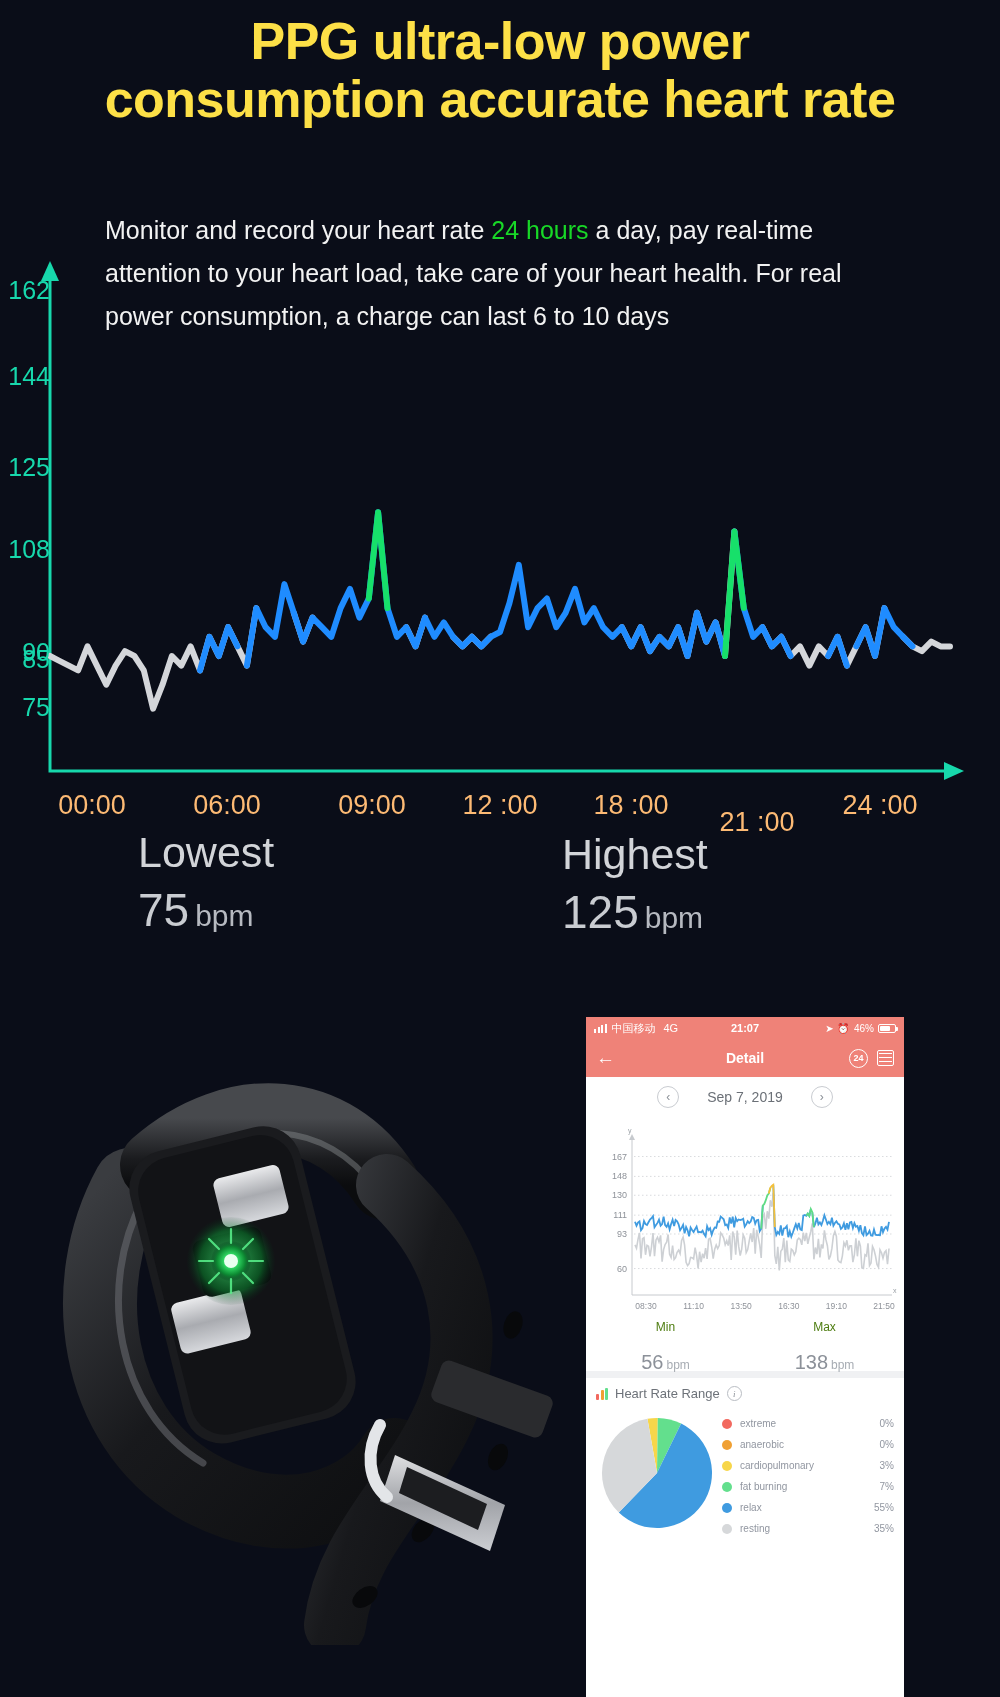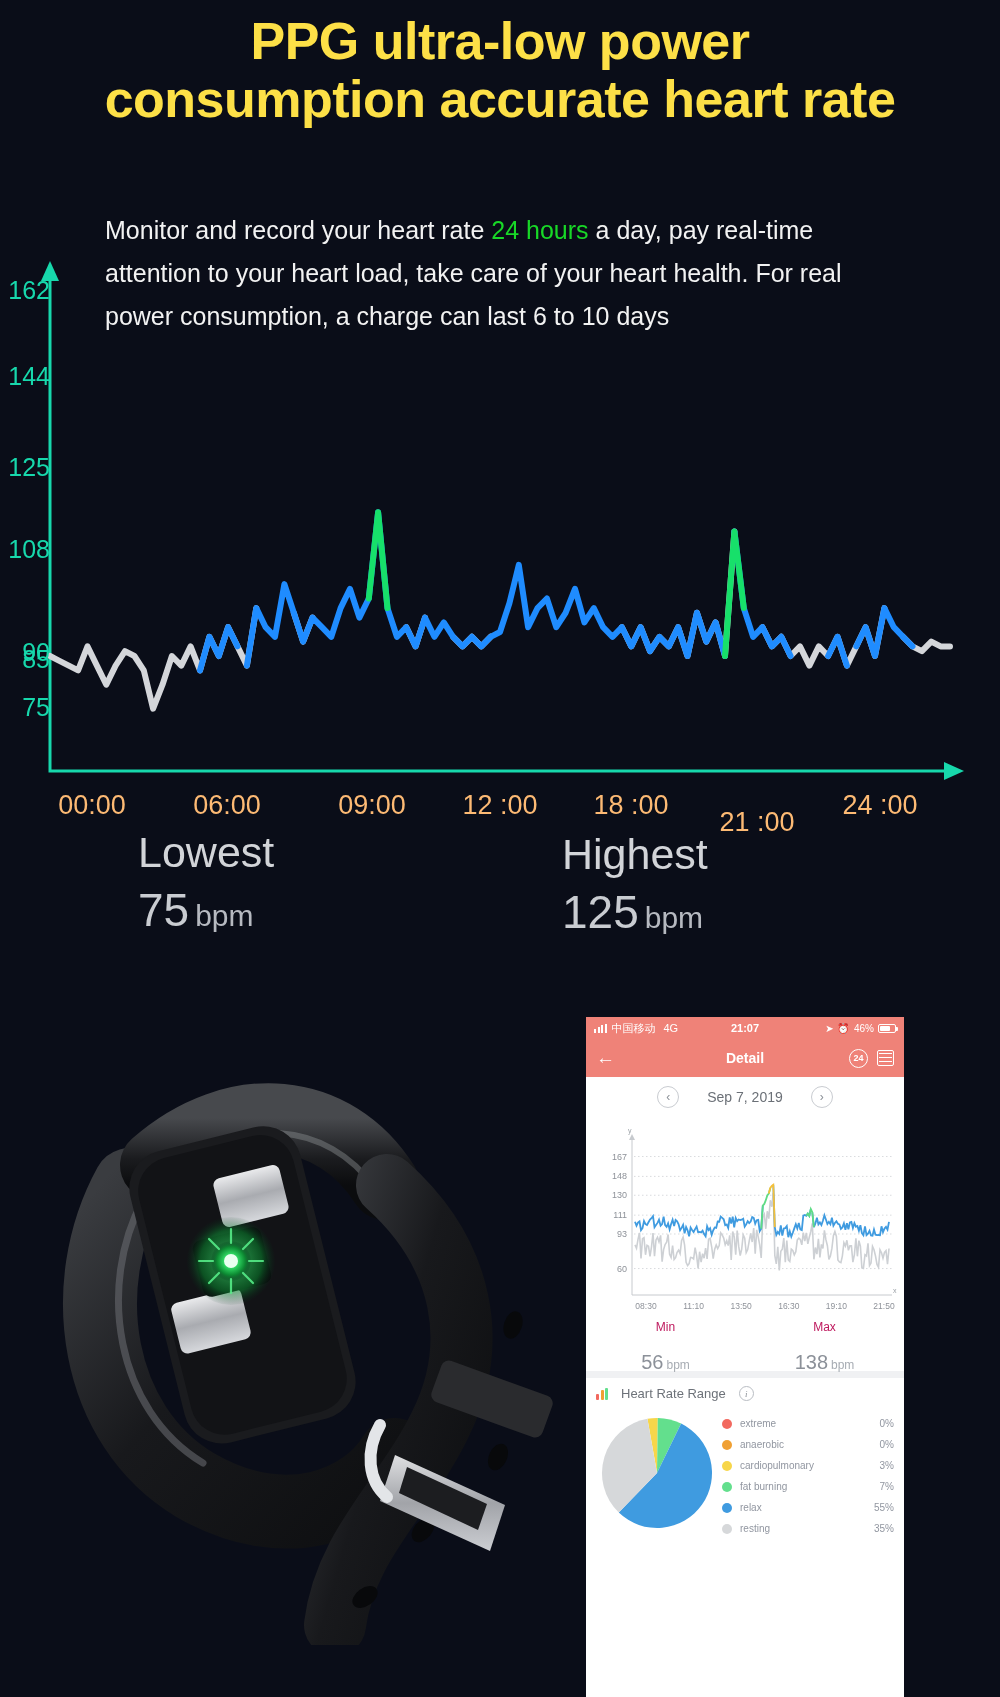--- a/index.html
+++ b/index.html
@@ -97,27 +97,27 @@
   .datebar .arrow {
     width:22px;height:22px;border:1.3px solid #c9ccd1;border-radius:50%;
     display:flex;align-items:center;justify-content:center;color:#8b9097;font-size:12px;
   }
   .datebar .dtext { font-size:14px; color:#6b7077; }
 
   .appchart { position:relative; height:200px; background:#fff; padding:4px 6px 0 6px; }
 
   .minmax { display:flex; height:54px; background:#fff; }
   .mm { flex:1; text-align:center; }
-  .mm .cap { font-size:12px; color:#be185d; margin-top:3px;}
+  .mm .cap { font-size:12px; color:#4d7c0f; margin-top:3px;}
   .mm .val { font-size:20px; color:#8c9199; margin-top:17px;}
   .mm .val .u { font-size:12px; color:#a7acb3; margin-left:3px;}
   .divider { height:7px; background:#f0f1f3; }
 
   .hrr { padding:8px 10px 0 10px; background:#fff; }
-  .hrr-head { display:flex; align-items:center; gap:13px; }
+  .hrr-head { display:flex; align-items:center; gap:7px; }
   .hrr-bars { display:flex; align-items:flex-end; gap:1.5px; height:12px;}
   .hrr-bars i { width:3px; display:block; border-radius:1px;}
   .hrr-title { font-size:13px; color:#6d7279; }
   .info-ic { width:15px;height:15px;border:1.1px solid #b9bdc3;border-radius:50%;display:flex;align-items:center;justify-content:center;font-size:9px;color:#8b9097;font-style:italic;font-family:"Liberation Serif",serif;}
 
   .hrr-body { display:flex; margin-top:6px; }
   .pie-box { width:122px; height:128px; position:relative; }
   .legend { flex:1; padding-top:6px; padding-left:4px;}
   .lg-row { display:flex; align-items:center; height:21px; font-size:10px; color:#9196a0; }
   .lg-dot { width:10px;height:10px;border-radius:50%;margin-right:8px;flex:none;}

